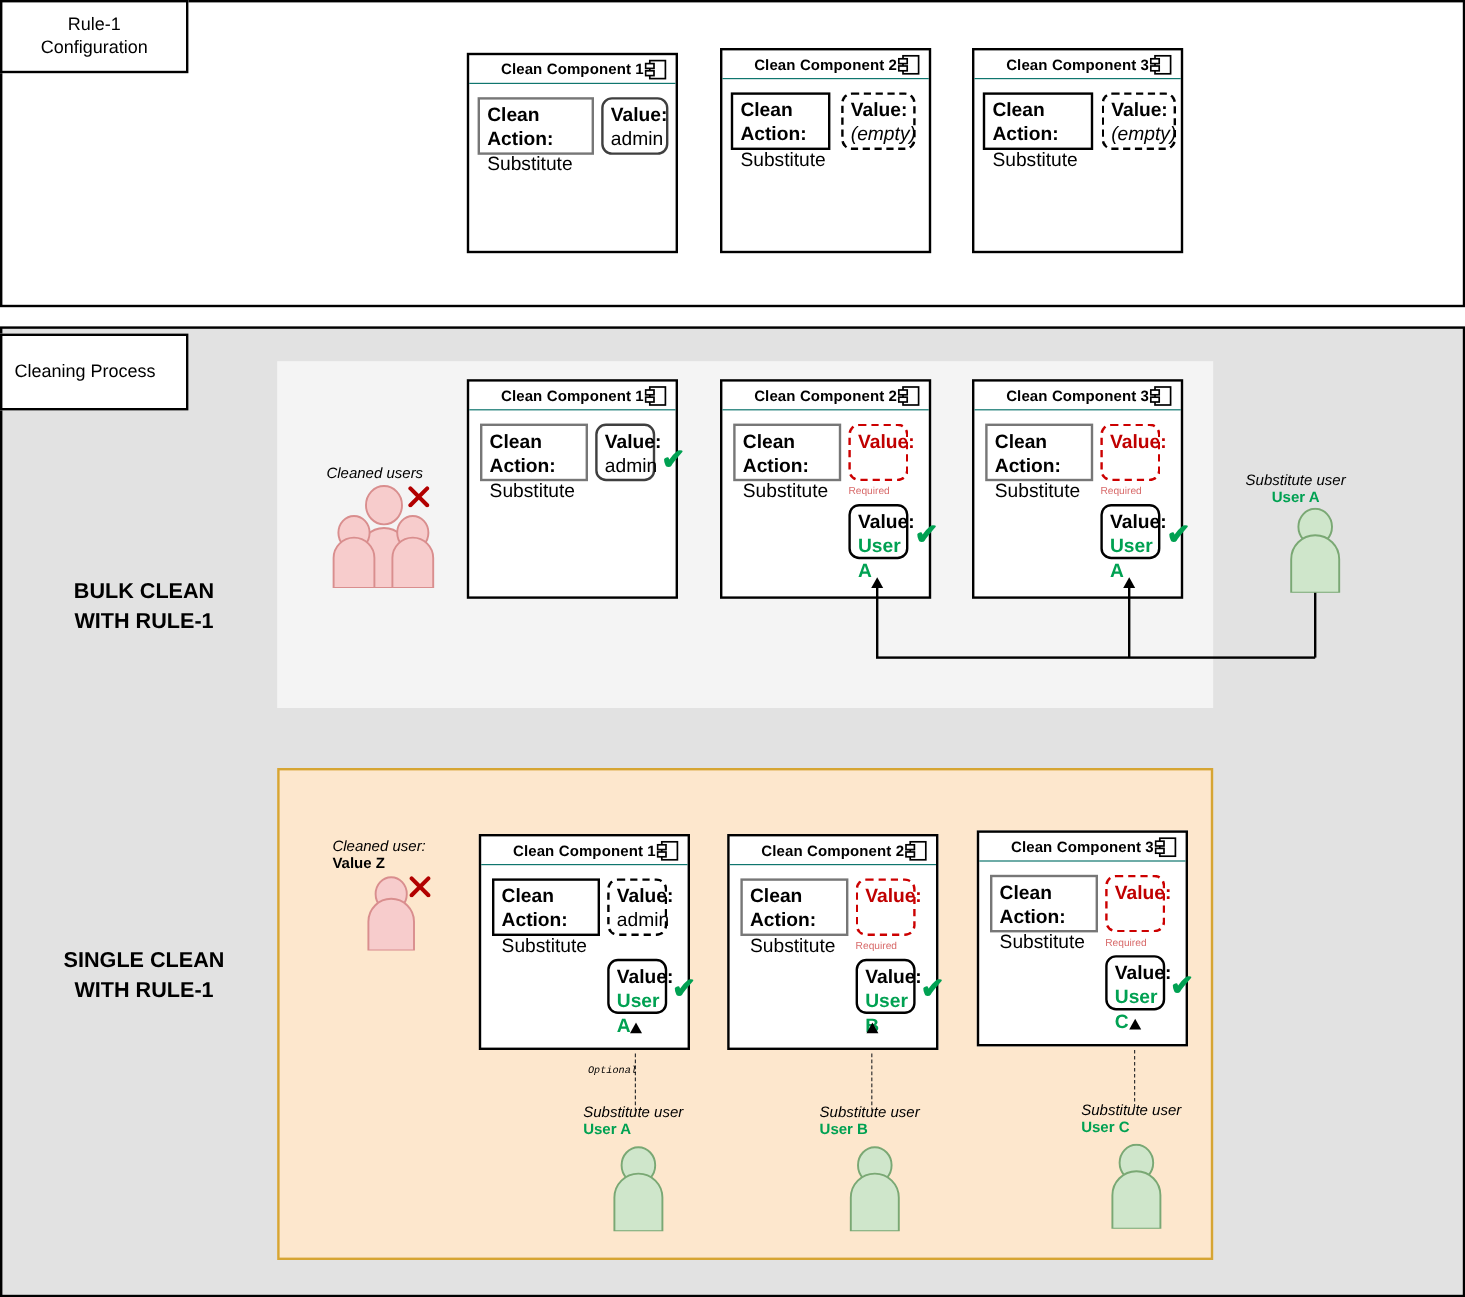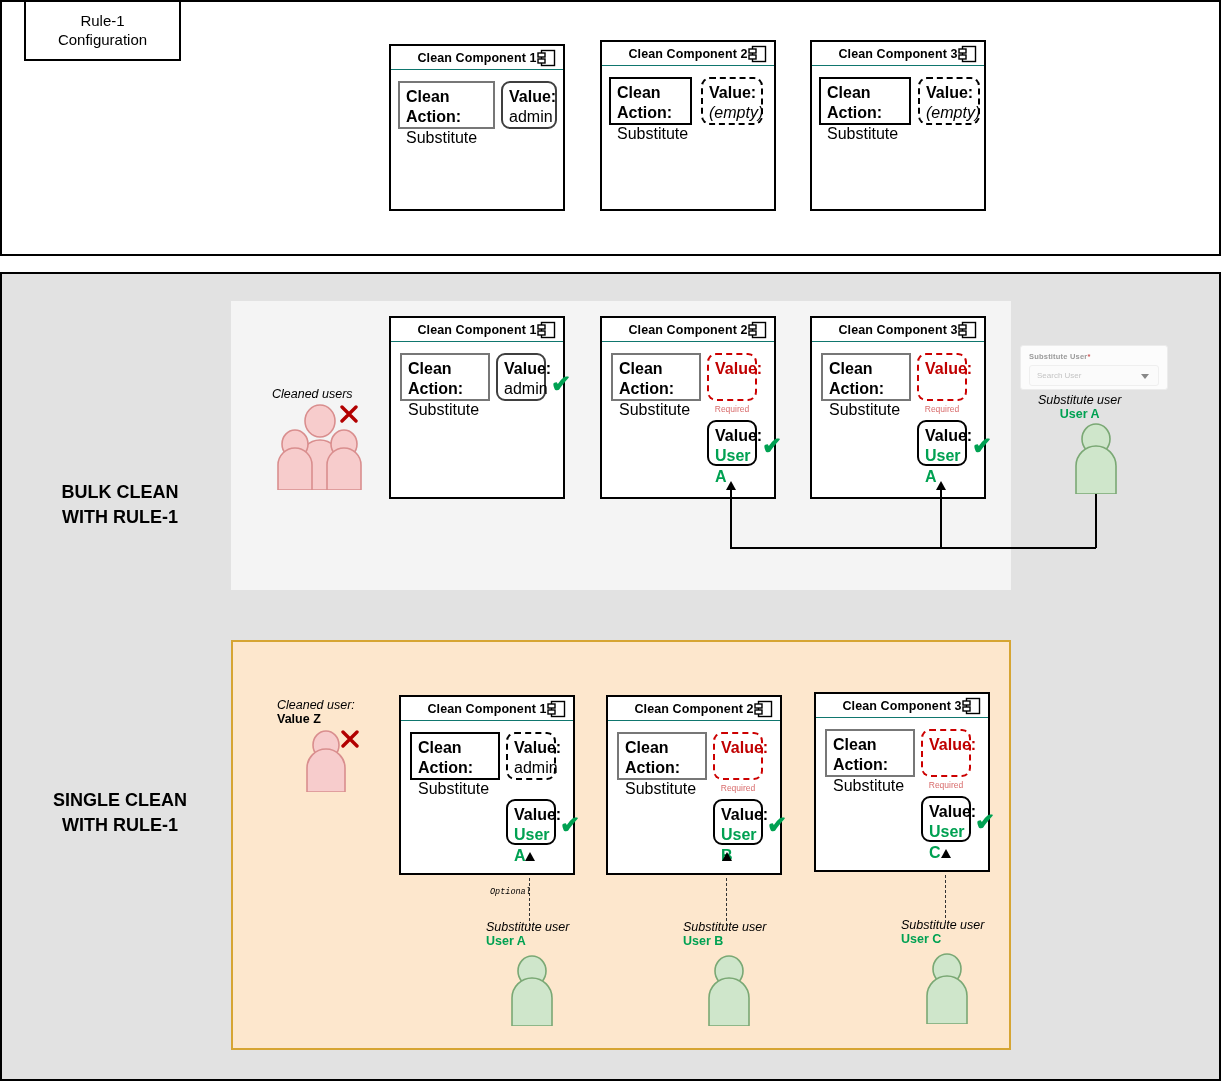--- a/index.html
+++ b/index.html
@@ -4,21 +4,21 @@
 <style>
   html,body{margin:0;padding:0;background:#ffffff;}
   body{font-family:"Liberation Sans", sans-serif;}
   #root{position:relative;width:1221px;height:1081px;overflow:hidden;background:#ffffff;}
 
   
   .panel-outer{position:absolute;box-sizing:border-box;border:2px solid #000;background:#ffffff;}
   .panel-gray{position:absolute;box-sizing:border-box;border:2px solid #000;background:#e2e2e2;}
   .corner-label{position:absolute;box-sizing:border-box;border:2px solid #000;background:#ffffff;
                 display:flex;align-items:center;justify-content:center;text-align:center;
-                font-size:15px;color:#000;line-height:1.25;padding:2px 6px;margin-left:24px;}
+                font-size:15px;color:#000;line-height:1.25;padding:2px 6px;}
 
   .side-title{position:absolute;text-align:center;font-weight:bold;font-size:18px;color:#000;line-height:1.4;}
 
   .inner-light{position:absolute;background:#f4f4f4;}
   .inner-orange{position:absolute;box-sizing:border-box;background:#fde7cd;border:2px solid #d6a533;}
 
   
   .comp{position:absolute;box-sizing:border-box;border:2px solid #000;background:#ffffff;}
   .comp-head{position:relative;box-sizing:border-box;height:24px;border-bottom:1px solid #0f766e;
              display:flex;align-items:center;justify-content:center;}
@@ -31,21 +31,21 @@
         font-size:16px;line-height:1.28;color:#000;}
   .abox.solid-gray{border:2px solid #777777;}
   .abox.solid-black{border:2px solid #000000;}
   .abox.rounded{border-radius:9px;border:2px solid #3f3f3f;}
   .abox.dashed-black{border:2px dashed #000000;border-radius:9px;}
   .abox.dashed-red{border:2px dashed #cc0000;border-radius:9px;color:#c00000;}
   .abox b{font-weight:bold;display:block;}
   .abox .val{display:block;}
   .abox .ital{font-style:italic;}
   .green-val{color:#00a152;font-weight:bold;}
-  .req-note{position:absolute;font-size:8.5px;color:#d86b6b;text-align:center;width:100%;left:0;}
+  .req-note{position:absolute;font-size:8.5px;color:#d86b6b;width:100%;left:0;}
 
   .check{position:absolute;color:#00a152;font-size:24px;font-weight:bold;line-height:1;}
 
   
   .dropdown{position:absolute;box-sizing:border-box;background:#fcfcfc;border:1px solid #ececec;
             border-radius:3px;padding:6px 8px 7px 8px;}
   .dd-label{font-size:7.5px;font-weight:bold;color:#9a9a9a;letter-spacing:.2px;}
   .dd-label .req{color:#cc5555;}
   .dd-field{margin-top:4px;box-sizing:border-box;border:1px solid #efefef;background:#fbfbfb;
             border-radius:3px;height:21px;position:relative;}
@@ -144,20 +144,23 @@
         <span class="val">Substitute</span>
       </div>
       <div class="abox dashed-black" style="left:106px;top:11px;width:62px;height:48px;color:#000;">
         <b>Value:</b>
         <span class="val ital">(empty)</span>
       </div>
     </div>
   </div>
 
   <div class="panel-gray" style="left:0;top:272px;width:1221px;height:809px;"></div>
+  <div class="corner-label" style="left:0;top:278px;width:157px;height:64px;justify-content:flex-start;padding-left:10px;">
+    <span>Cleaning Process</span>
+  </div>
 
   <div class="side-title" style="left:20px;top:462px;width:200px;white-space:pre-line;margin-top:18px;">BULK CLEAN
 WITH RULE-1</div>
   <div class="side-title" style="left:20px;top:788px;width:200px;white-space:pre-line;">SINGLE CLEAN
 WITH RULE-1</div>
 
   <div class="inner-light" style="left:231px;top:301px;width:780px;height:289px;"></div>
 
   <div class="cap" style="left:272px;top:387px;">
     <span class="it">Cleaned users</span>
@@ -255,29 +258,20 @@
         <span class="req-note">Required</span>
       </div>
       <div class="abox rounded" style="left:105px;top:78px;width:50px;height:46px;border:2px solid #000;">
         <b>Value:</b>
         <span class="val green-val">User A</span>
       </div>
       <span class="check" style="left:160px;top:92px;">✔</span>
     </div>
   </div>
 
-  <div class="dropdown" style="left:1020px;top:345px;width:148px;height:45px;">
-    <div class="dd-label">
-      <span>Substitute User</span><span class="req">*</span>
-    </div>
-    <div class="dd-field">
-      <span class="dd-ph">Search User</span>
-      <span class="dd-caret"></span>
-    </div>
-  </div>
 
   <div class="cap" style="left:1038px;top:393px;text-align:center;">
     <span class="it">Substitute user</span>
     <span class="nmg">User A</span>
   </div>
   <div class="figure" style="left:1072px;top:423px;">
     <svg width="48" height="71" viewBox="0 0 48 71">
       <ellipse cx="24" cy="16" rx="14" ry="15" fill="#cfe6cb" stroke="#7aa874" stroke-width="1.6"></ellipse>
       <path d="M4 71 v-28 a20 20 0 0 1 40 0 v28 z" fill="#cfe6cb" stroke="#7aa874" stroke-width="1.6"></path>
     </svg>

